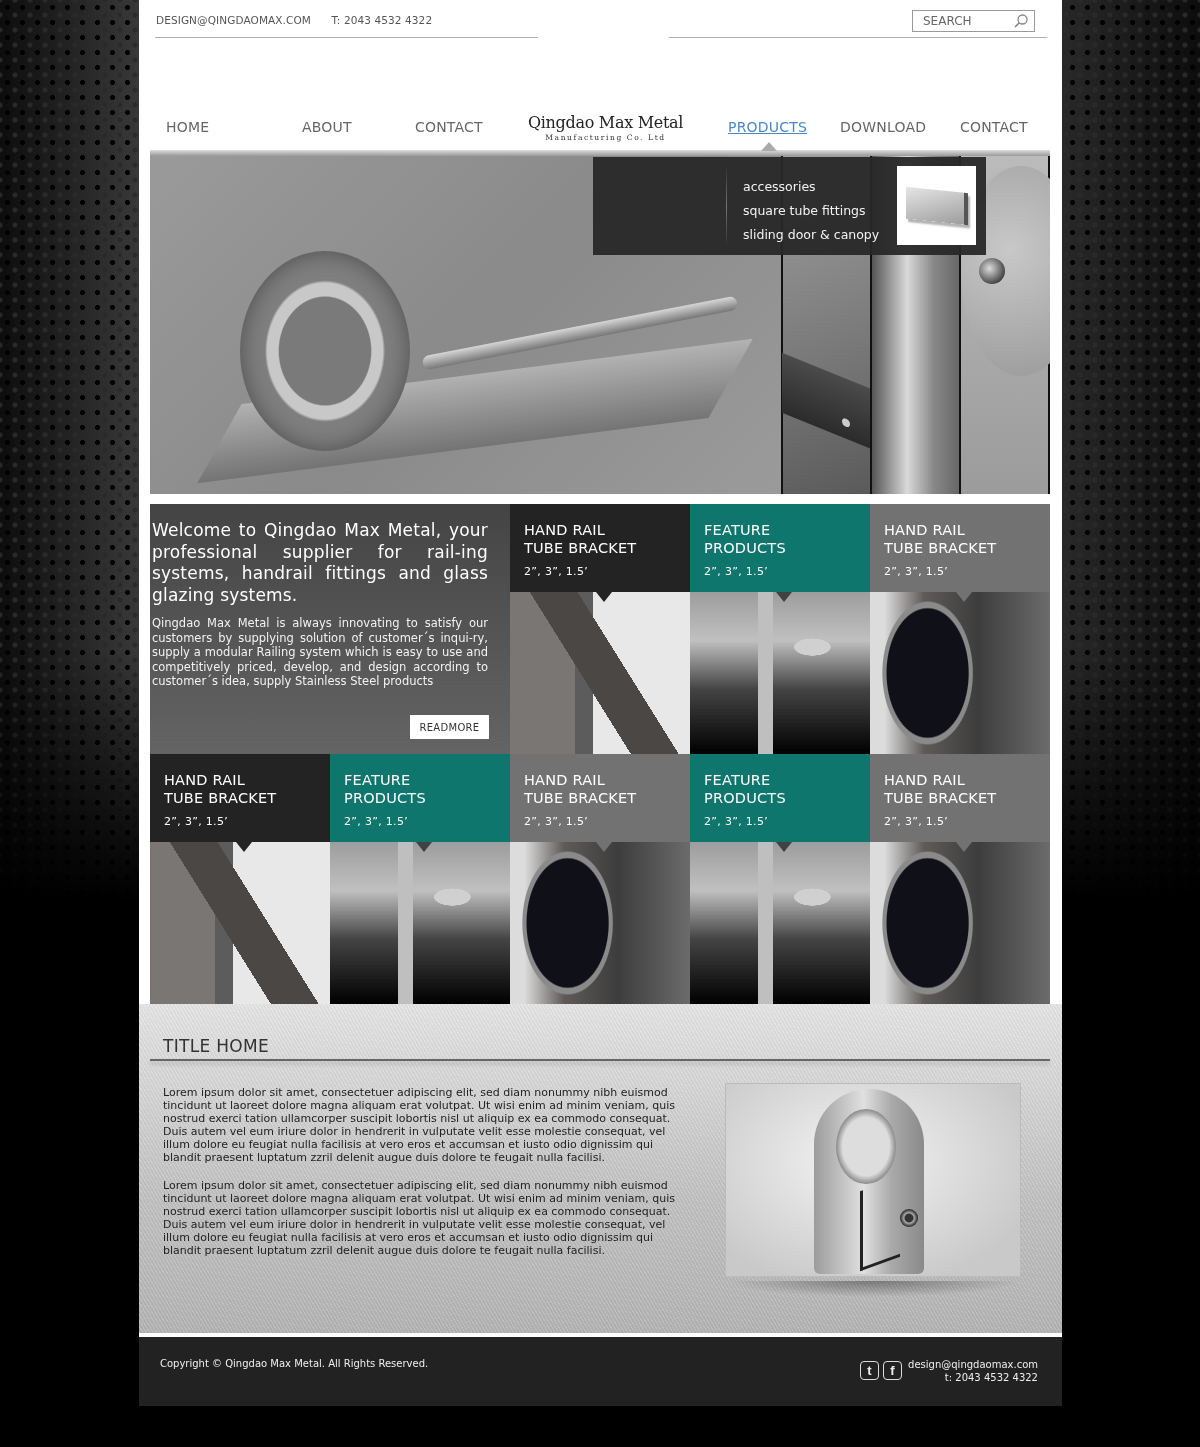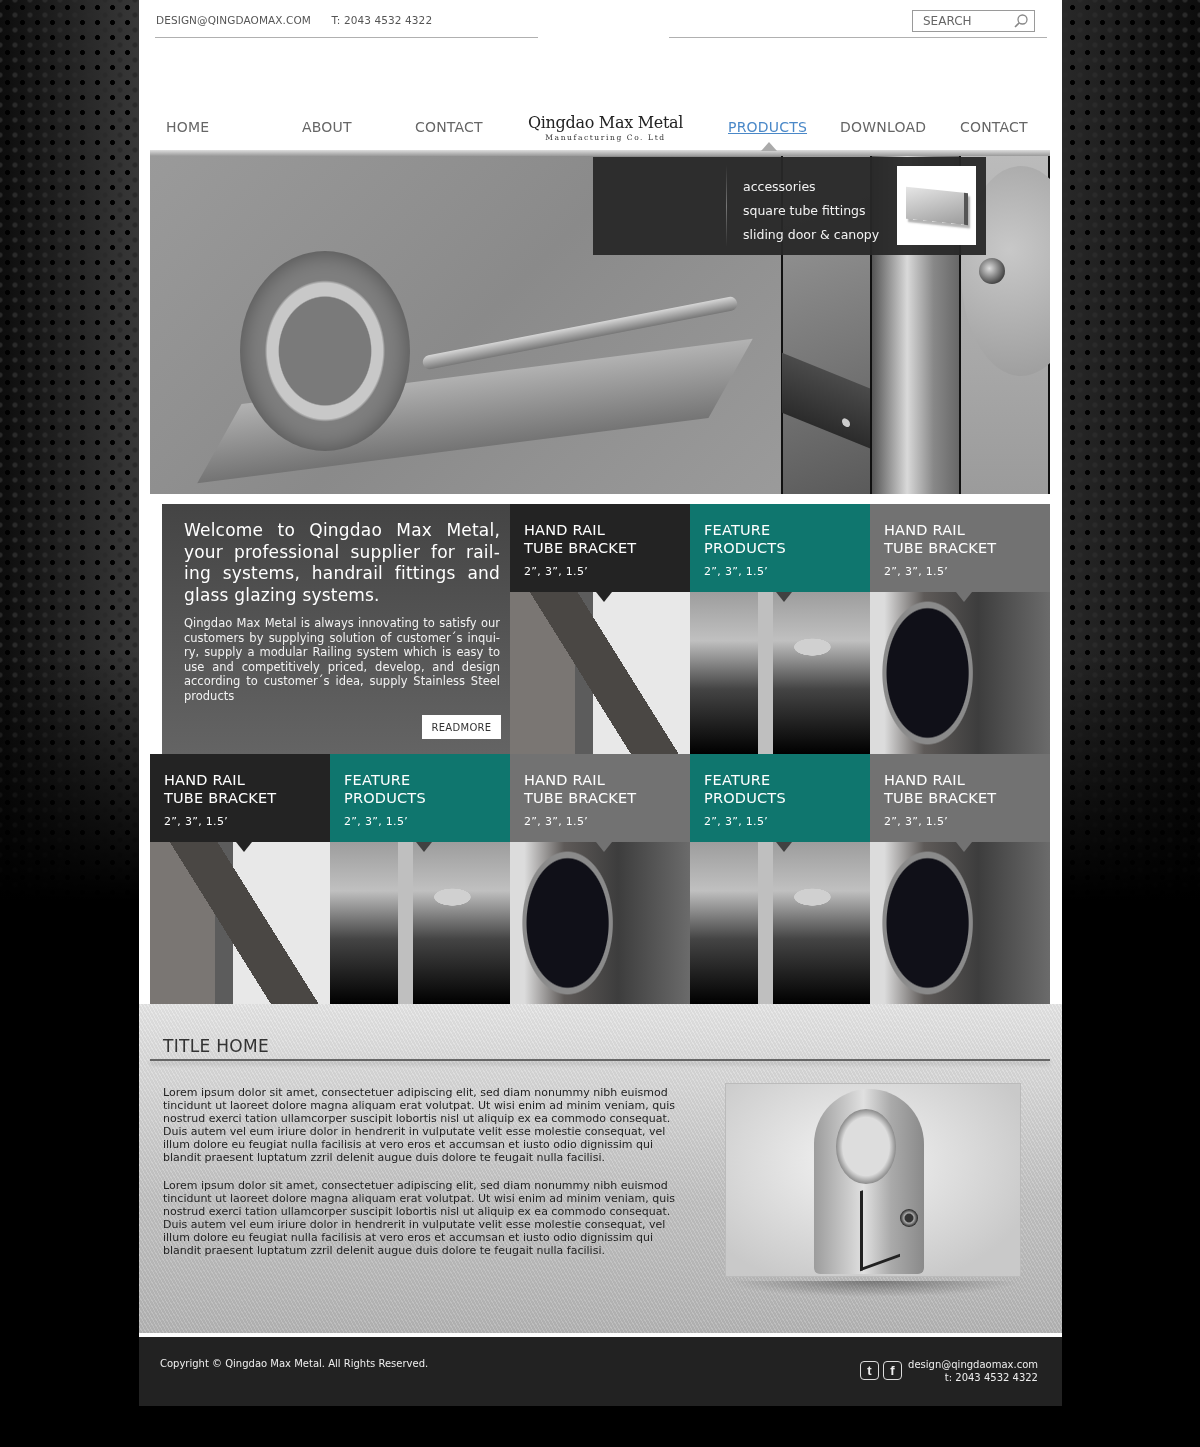--- a/index.html
+++ b/index.html
@@ -140,21 +140,21 @@
     border-right: 4px solid #555;
     box-shadow: 2px 3px 2px rgba(0,0,0,0.3);
   }
   
   .grid {
     position: absolute; left: 11px; top: 504px; width: 900px; height: 500px;
   }
   .welcome {
     position: absolute; left: 0; top: 0; width: 360px; height: 250px;
     background: linear-gradient(#444, #646464);
-    color: #fff; padding: 16px 22px 0 22px; margin-left: 12px;
+    color: #fff; padding: 16px 22px 0 2px;
   }
   .welcome h1 {
     font-weight: normal; font-size: 17px; line-height: 21.5px; text-align: justify; letter-spacing: 0.2px;
   }
   .welcome p {
     margin-top: 10px; font-size: 11.5px; line-height: 14.5px; text-align: justify; color: #f2f2f2;
   }
   .readmore {
     position: absolute; left: 260px; top: 211px; width: 79px; height: 24px; background: #fff;
     color: #333; font-size: 10px; display: flex; align-items: center; justify-content: center; letter-spacing: 0.3px;

